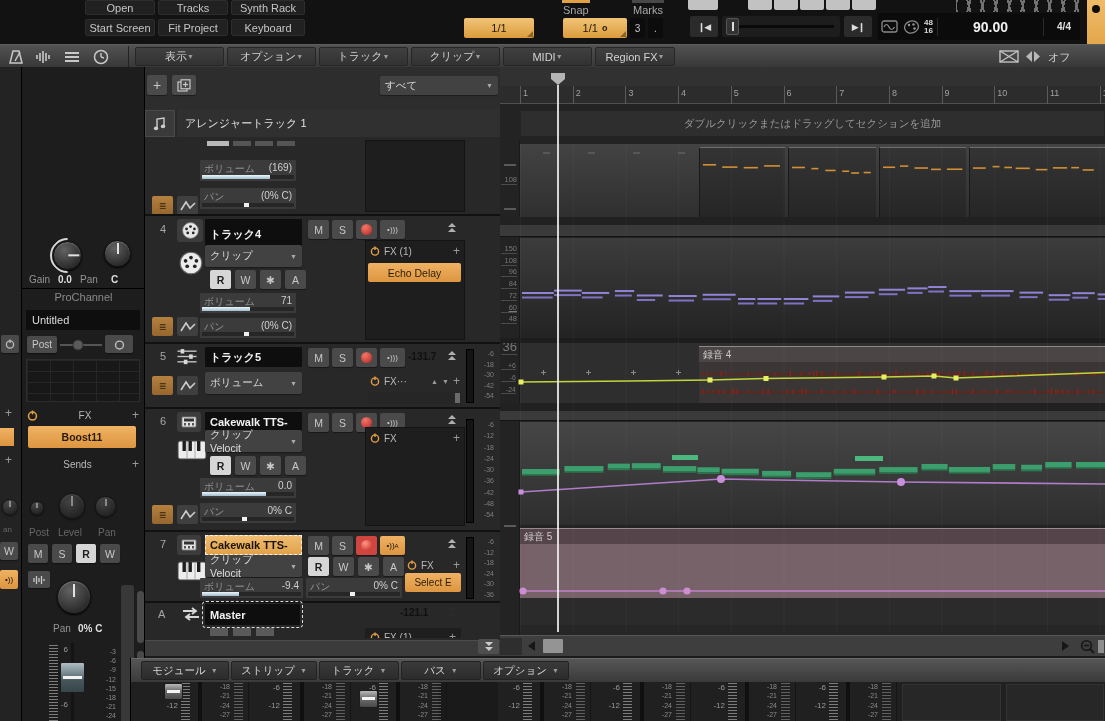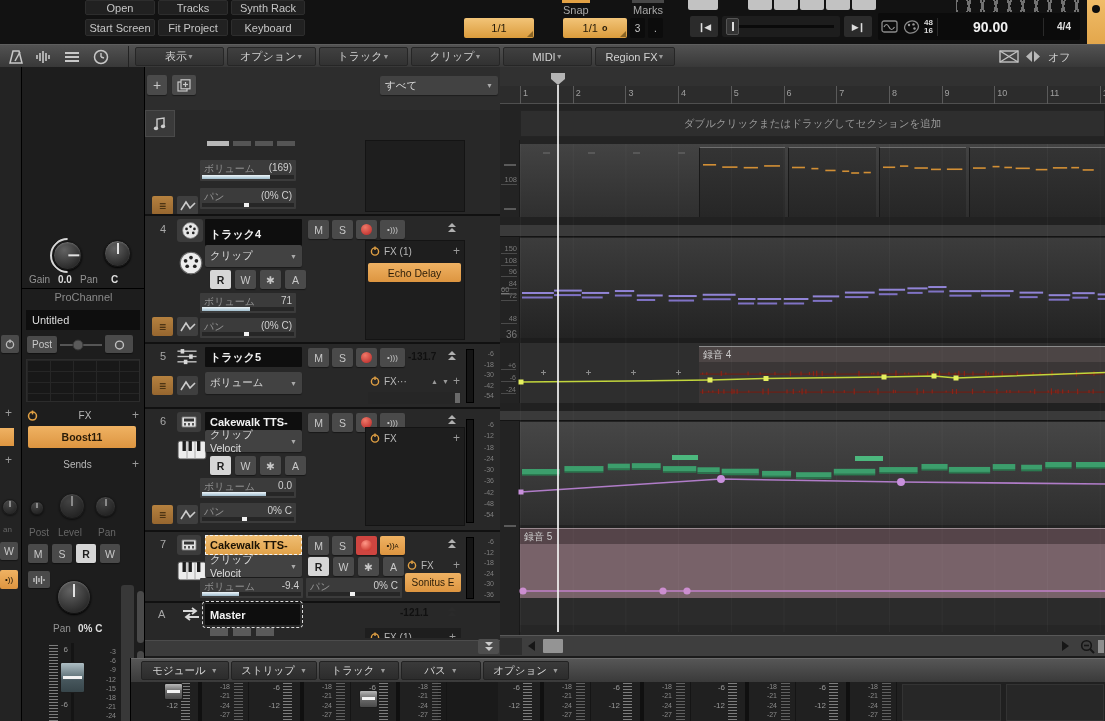--- a/index.html
+++ b/index.html
@@ -344,20 +344,21 @@
       <i>▼</i>
     </div>
 
   <div style="position:absolute;left:0;top:43px;width:30px;height:27px;background:#3a3a3a;display:flex;align-items:center;justify-content:center;border:1px solid #4a4a4a">
       <svg width="14" height="14" viewBox="0 0 14 14">
         <path d="M4 11 L4 2 L11 1 L11 9" fill="none" stroke="#ccc" stroke-width="1.4"></path>
         <ellipse cx="3" cy="11.4" rx="2.2" ry="1.8" fill="#ccc"></ellipse>
         <ellipse cx="10" cy="9.4" rx="2.2" ry="1.8" fill="#ccc"></ellipse>
       </svg>
     </div>
+  <div style="position:absolute;left:32px;top:43px;width:323px;height:27px;background:#303030;display:flex;align-items:center;padding-left:8px;color:#e2e2e2;font-size:11px">アレンジャートラック 1</div>
 
   <div id="rows" style="position:absolute;left:0;top:73px;width:355px;height:500px"></div>
 </div>
 
 <div id="trk" class="abs" style="left:0;top:0;width:1105px;height:721px;pointer-events:none">
 
   <div class="abs" style="left:207px;top:141px;width:22px;height:5px;background:#b8b8b8;pointer-events:auto"></div>
   <div class="abs" style="left:233px;top:141px;width:18px;height:5px;background:#555;pointer-events:auto"></div>
   <div class="abs" style="left:255px;top:141px;width:18px;height:5px;background:#555;pointer-events:auto"></div>
   <div class="abs" style="left:277px;top:141px;width:18px;height:5px;background:#555;pointer-events:auto"></div>
@@ -672,21 +673,21 @@
       <span>A</span>
     </div>
   <div class="fxhead" style="left:407px;top:558px;width:53px;pointer-events:auto">
     <svg width="10" height="10" viewBox="0 0 10 10">
         <circle cx="5" cy="5.5" r="3.6" fill="none" stroke="#e2a144" stroke-width="1.4"></circle>
         <line x1="5" y1="0.5" x2="5" y2="4" stroke="#e2a144" stroke-width="1.4"></line>
       </svg>
     <span>FX</span>
     <span class="plus">+</span>
   </div>
-  <div class="chip" style="left:405px;top:573px;width:56px;height:19px;font-size:10px;pointer-events:auto">Sonitus E</div>
+  <div class="chip" style="left:405px;top:573px;width:56px;height:19px;font-size:10px;pointer-events:auto">Select E</div>
   <div class="ctl" style="left:200px;top:578px;width:103px;height:20px;pointer-events:auto">
     <span>ボリューム</span>
       <span class="v">-9.4</span>
     <div class="bar">
         <b style="width:37%"></b>
       </div>
   </div>
   <div class="ctl" style="left:306px;top:578px;width:96px;height:20px;pointer-events:auto">
     <span>パン</span>
       <span class="v">0% C</span>
@@ -771,23 +772,23 @@
     <div style="position: absolute; left: 4px; top: 24px; width: 12px; height: 2px; background: rgb(90, 90, 90);"></div>
     <div style="position: absolute; left: 1px; top: 35px; width: 16px; text-align: right; color: rgb(120, 120, 120); font-size: 7.5px; border-bottom: 1px solid rgb(74, 74, 74);">108</div>
     <div style="position: absolute; left: 4px; top: 68px; width: 12px; height: 2px; background: rgb(90, 90, 90);"></div>
     <div style="position: absolute; left: 2px; top: 80px; width: 14px; height: 2px; background: rgb(106, 106, 106);"></div>
     <div style="position: absolute; left: 2px; top: 86px; width: 14px; height: 2px; background: rgb(106, 106, 106);"></div>
     <div style="position: absolute; left: 1px; top: 104px; width: 16px; text-align: right; color: rgb(120, 120, 120); font-size: 7.5px; border-bottom: 1px solid rgb(74, 74, 74);">150</div>
     <div style="position: absolute; left: 1px; top: 115.7px; width: 16px; text-align: right; color: rgb(120, 120, 120); font-size: 7.5px; border-bottom: 1px solid rgb(74, 74, 74);">108</div>
     <div style="position: absolute; left: 1px; top: 127.4px; width: 16px; text-align: right; color: rgb(120, 120, 120); font-size: 7.5px; border-bottom: 1px solid rgb(74, 74, 74);">96</div>
     <div style="position: absolute; left: 1px; top: 139.1px; width: 16px; text-align: right; color: rgb(120, 120, 120); font-size: 7.5px; border-bottom: 1px solid rgb(74, 74, 74);">84</div>
     <div style="position: absolute; left: 1px; top: 150.8px; width: 16px; text-align: right; color: rgb(120, 120, 120); font-size: 7.5px; border-bottom: 1px solid rgb(74, 74, 74);">72</div>
-    <div style="position: absolute; left: 1px; top: 145px; width: 16px; color: rgb(120, 120, 120); font-size: 7.5px; border-bottom: 1px solid rgb(74, 74, 74); text-decoration: underline;">60</div>
+    <div style="position: absolute; left: 1px; top: 163px; width: 16px; text-align: right; color: rgb(120, 120, 120); font-size: 7.5px; border-bottom: 1px solid rgb(74, 74, 74); text-decoration: underline;">60</div>
     <div style="position: absolute; left: 1px; top: 174.2px; width: 16px; text-align: right; color: rgb(120, 120, 120); font-size: 7.5px; border-bottom: 1px solid rgb(74, 74, 74);">48</div>
-    <div style="position: absolute; left: 1px; top: 189px; width: 16px; text-align: right; color: rgb(120, 120, 120); font-size: 10px; border-bottom: 1px solid rgb(74, 74, 74);">36</div>
+    <div style="position: absolute; left: 1px; top: 199px; width: 16px; text-align: right; color: rgb(120, 120, 120); font-size: 13px; border-bottom: 1px solid rgb(74, 74, 74);">36</div>
     <div style="position: absolute; left: 4px; top: 201px; width: 12px; height: 2px; background: rgb(90, 90, 90);"></div>
     <div style="position: absolute; left: 1px; top: 222px; width: 15px; text-align: right; color: rgb(120, 120, 120); font-size: 7px; border-bottom: 1px solid rgb(74, 74, 74);">+6</div>
     <div style="position: absolute; left: 1px; top: 234px; width: 15px; text-align: right; color: rgb(120, 120, 120); font-size: 7px; border-bottom: 1px solid rgb(74, 74, 74);">-6</div>
     <div style="position: absolute; left: 1px; top: 246px; width: 15px; text-align: right; color: rgb(120, 120, 120); font-size: 7px; border-bottom: 1px solid rgb(74, 74, 74);">-24</div>
     <div style="position: absolute; left: 4px; top: 263px; width: 12px; height: 2px; background: rgb(90, 90, 90);"></div>
     <div style="position: absolute; left: 4px; top: 385px; width: 12px; height: 2px; background: rgb(90, 90, 90);"></div>
   </div>
 
 <div class="lane" style="top:144px;height:73px;background:linear-gradient(#434343,#2f2f2f)"></div>
 <div class="clipdiv" style="left:699px;top:147px;width:86px;height:70px;background:linear-gradient(#343434,#262626);border-left:1px solid #191919"></div>

